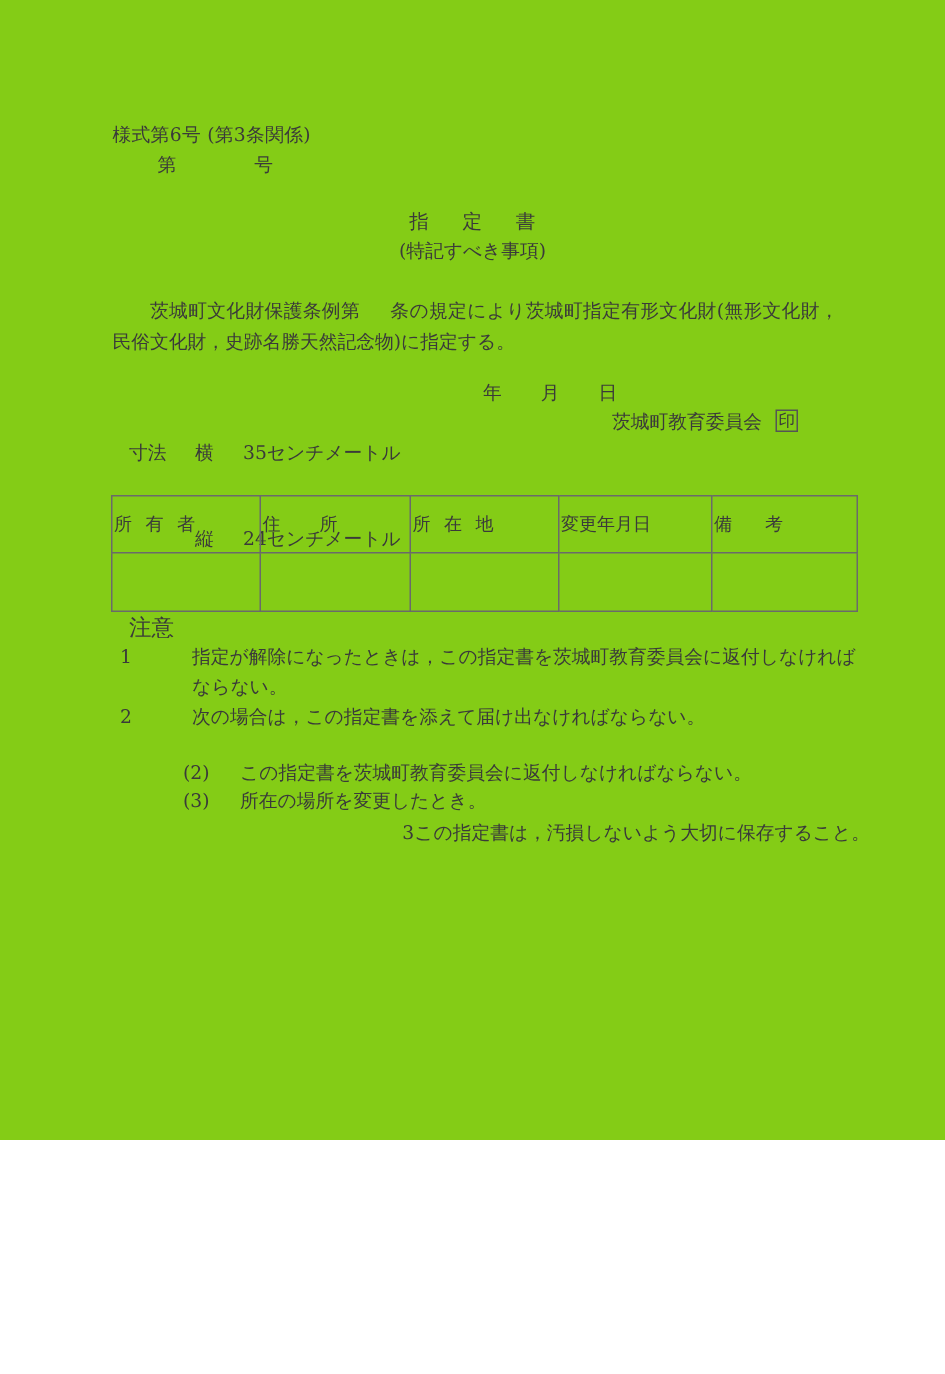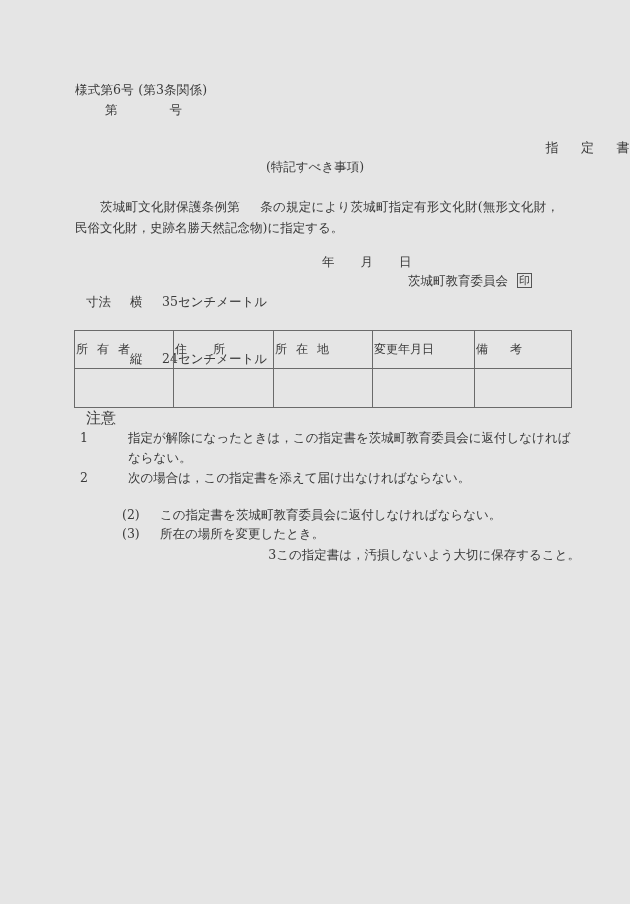--- a/index.html
+++ b/index.html
@@ -12,22 +12,22 @@
     height: 916px;
     position: relative;
     font-family: "DejaVu Serif", "Liberation Serif", serif;
     color: #3a3a3a;
     -webkit-font-smoothing: antialiased;
   }
   .page {
     position: absolute;
     left: 0; top: 0;
     width: 630px;
-    height: 904px;
-    background: #e5e5e5;
+    height: 760px;
+    background: #84cc16;
   }
 
   
   .form-no {
     position: absolute;
     left: 75px;
     top: 82px;
     font-size: 12.5px;
     letter-spacing: 0.2px;
     white-space: nowrap;
@@ -39,21 +39,21 @@
     font-size: 12.5px;
     white-space: nowrap;
   }
   .doc-no .gap { display: inline-block; width: 52px; }
 
   
   .title {
     position: absolute;
     left: 0; right: 0;
     top: 139px;
-    text-align: right;
+    text-align: center;
     font-size: 13px;
     letter-spacing: 0.5px;
   }
   .title .sp { display: inline-block; width: 22px; }
   .subtitle {
     position: absolute;
     left: 0; right: 0;
     top: 159px;
     text-align: center;
     font-size: 12.5px;

